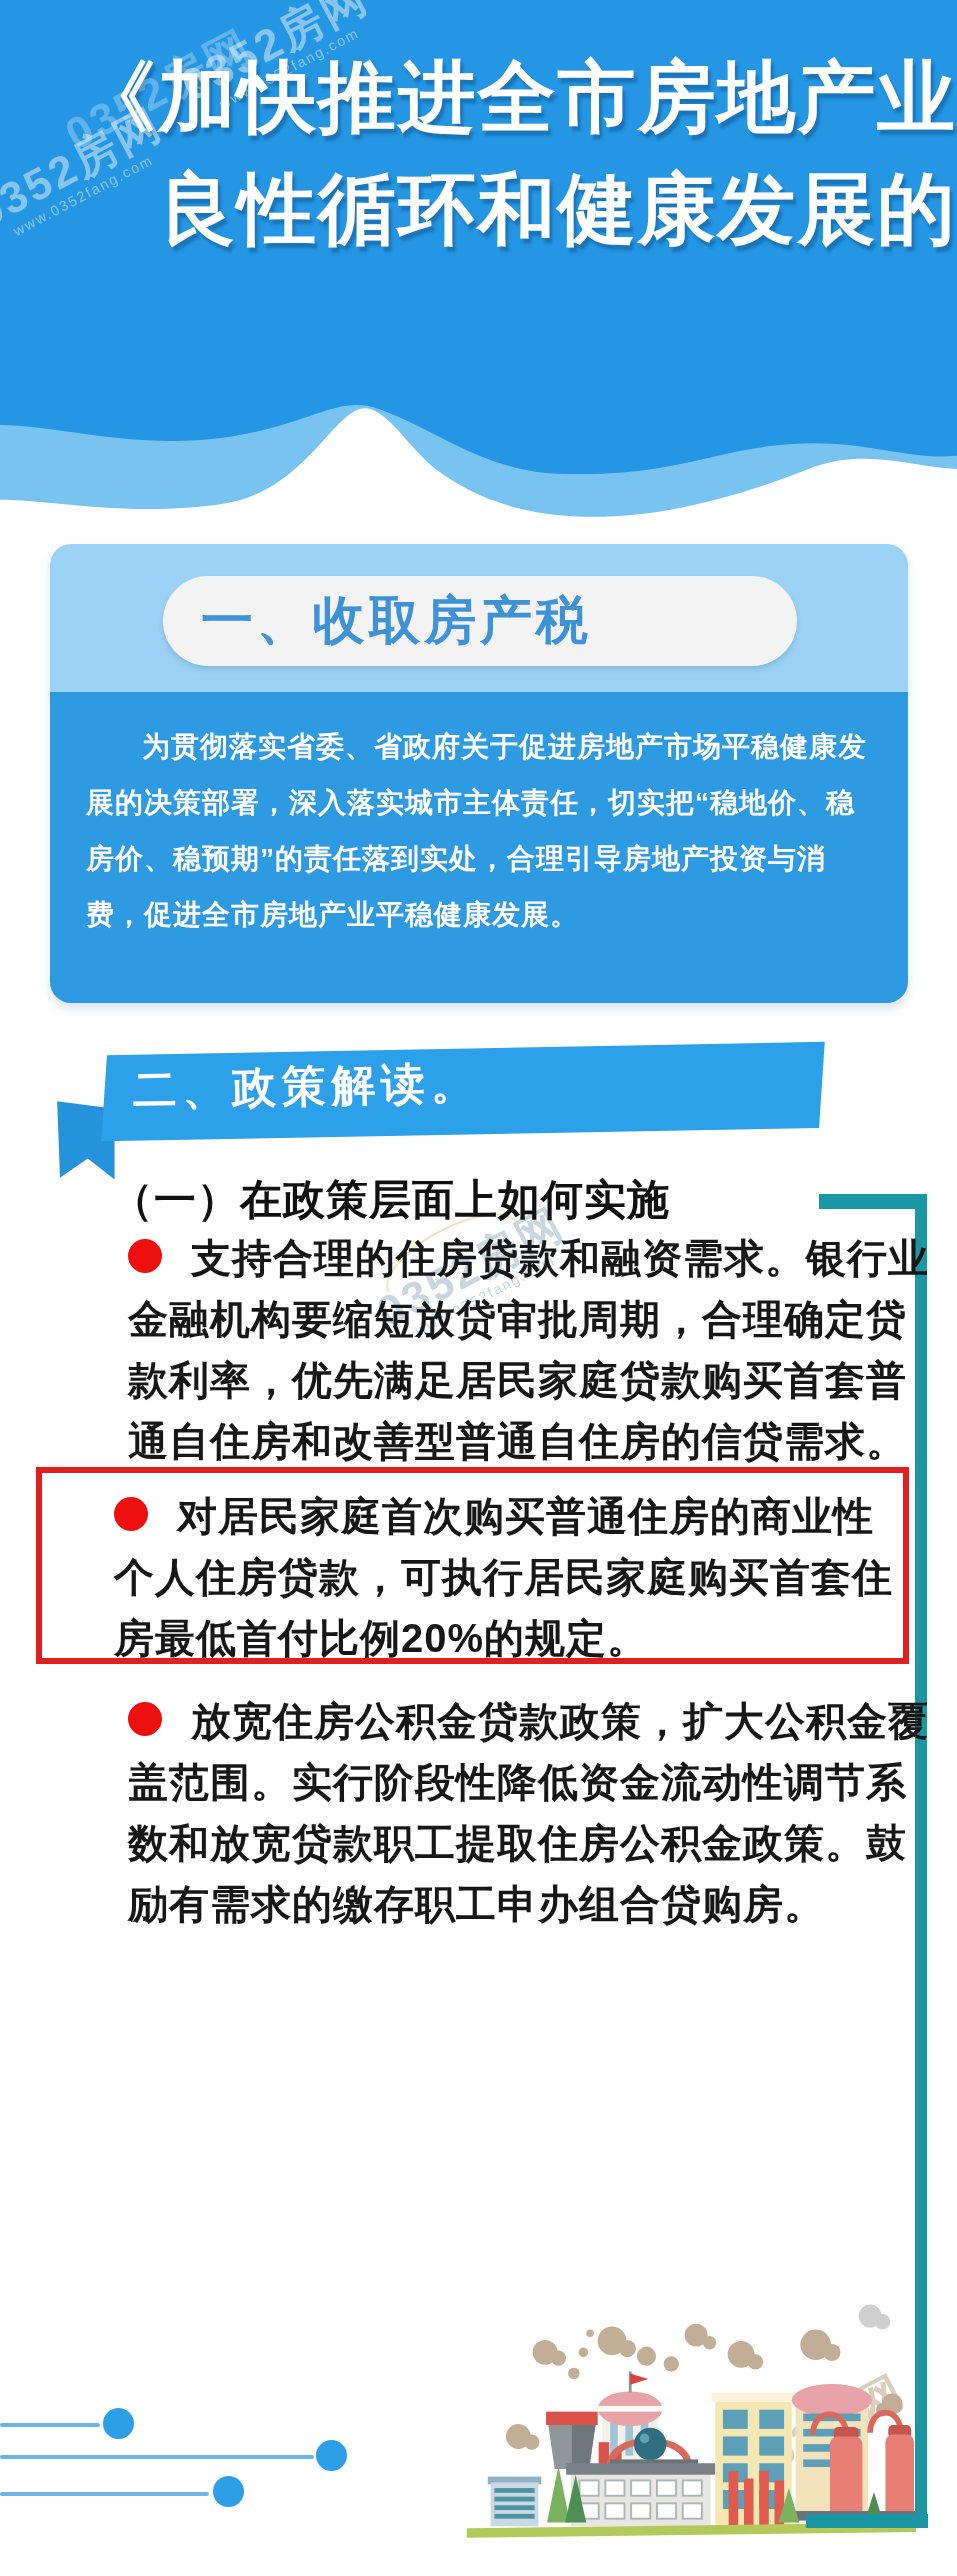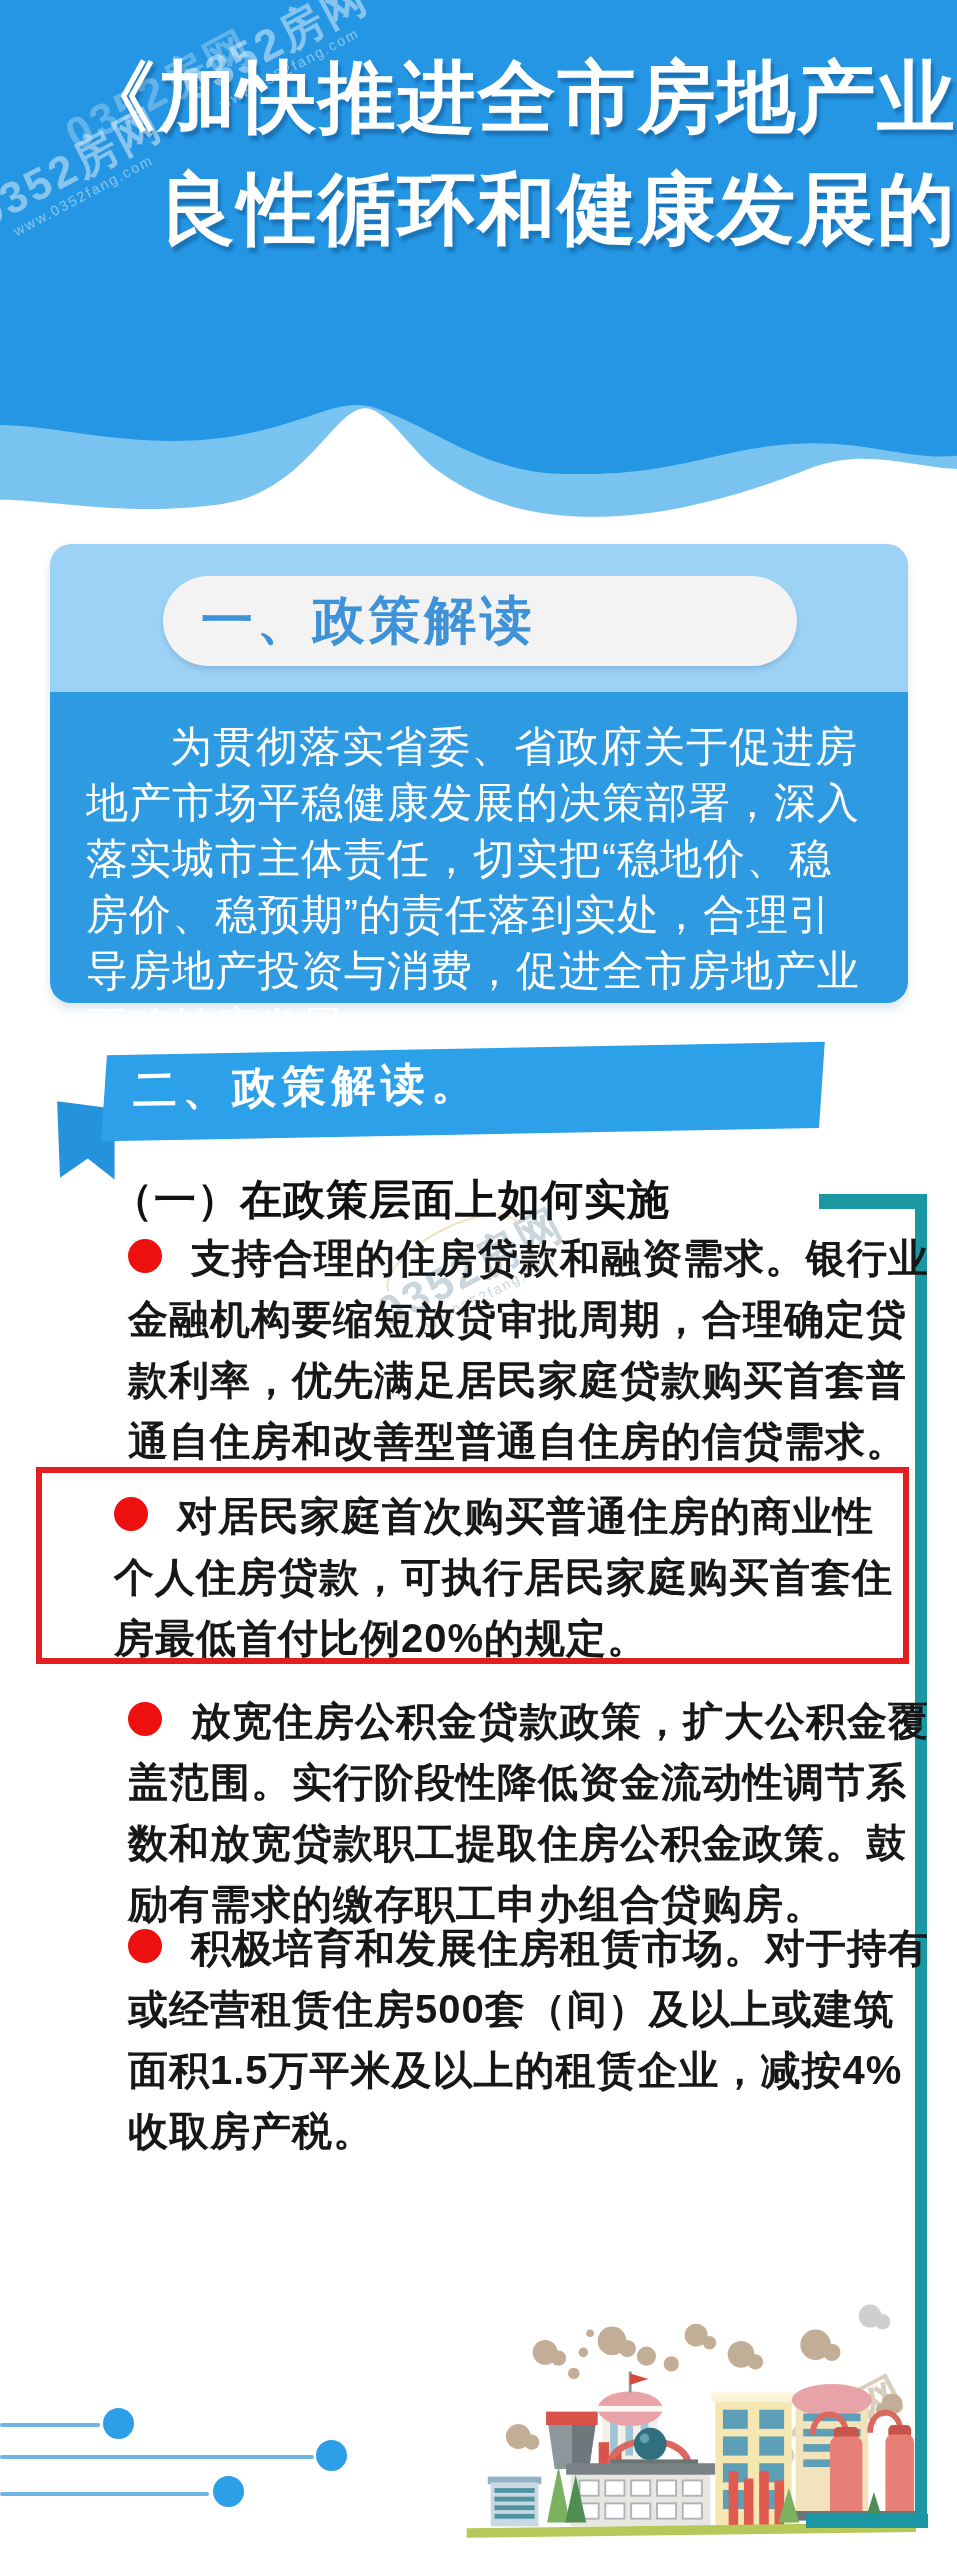--- a/index.html
+++ b/index.html
@@ -29,21 +29,21 @@
   .wm4{left:710px;top:2412px;color:#C8BCA2;opacity:.7;}
   
   .panel1{position:absolute;left:50px;top:544px;width:858px;height:459px;border-radius:21px;
     background:linear-gradient(to bottom,var(--panel-light,#9CD2F5) 0 148px,var(--panel-dark,#2E9AE1) 148px 100%);
     box-shadow:0 5.7px 9.6px rgba(120,160,190,.25);}
   .badge-pill{position:absolute;left:113px;top:32px;width:634px;height:90px;border-radius:45px;
     background:var(--badge-bg,#F3F3F3);display:flex;align-items:center;
     box-shadow:0 3.8px 5.7px rgba(70,120,160,.25);}
   .badge-pill span{padding-left:38px;font-size:52px;font-weight:bold;color:var(--badge-text,#3E92D8);letter-spacing:3.8px;}
   .panel1-body{position:absolute;left:36px;top:175px;width:787px;
-    color:#ffffff;font-size:42px;line-height:56px;font-weight:normal;text-indent:2em;letter-spacing:1px;}
+    color:#ffffff;font-size:28px;line-height:56px;font-weight:bold;text-indent:2em;letter-spacing:1px;}
   
   .banner-svg{position:absolute;left:38px;top:1039px;width:804px;height:153px;}
   .banner-label{position:absolute;left:132px;top:1061px;width:670px;
     font-size:44px;font-weight:bold;color:#ffffff;letter-spacing:5.7px;
     transform:rotate(-1.2deg);transform-origin:left top;}
   .subheading{position:absolute;left:111px;top:1172px;width:804px;
     font-size:42px;font-weight:bold;color:#111111;letter-spacing:1px;}
   
   .frame-top{position:absolute;left:819px;top:1194px;width:107px;height:15.3px;background:var(--frame-teal,#1B97A4);}
   .frame-side{position:absolute;left:915px;top:1194px;width:12.4px;height:1333px;background:var(--frame-teal,#1B97A4);}
@@ -104,21 +104,21 @@
     <span class="wm-swoosh"></span>
     <div class="wm-brand">0352房网</div>
     <div class="wm-url">www.0352fang.com</div>
   </div>
   <div class="wm wm4">
     <div class="wm-brand">0352房网</div>
   </div>
 
   <div class="panel1">
     <div class="badge-pill">
-      <span>一、政策解读</span>
+      <span>一、收取房产税</span>
     </div>
     <div class="panel1-body">为贯彻落实省委、省政府关于促进房地产市场平稳健康发展的决策部署，深入落实城市主体责任，切实把“稳地价、稳房价、稳预期”的责任落到实处，合理引导房地产投资与消费，促进全市房地产业平稳健康发展。</div>
   </div>
 
   <svg class="banner-svg" viewBox="0 0 840 160" preserveAspectRatio="none">
     <polygon points="20,65 80,73 80,147 52,125 23,145" fill="#2493DB"></polygon>
     <polygon points="72,17 822,3 816,93 66,107" fill="#2CA0E8"></polygon>
   </svg>
   <div class="banner-label">二、政策解读。</div>
 
@@ -135,23 +135,20 @@
   <div class="redbox">
     <div class="para-in">
       <span class="dot"></span><span>对居民家庭首次购买普通住房的商业性个人住房贷款，可执行居民家庭购买首套住房最低首付比例20%的规定。</span>
     </div>
   </div>
 
   <div class="para p3">
     <span class="dot"></span><span>放宽住房公积金贷款政策，扩大公积金覆盖范围。实行阶段性降低资金流动性调节系数和放宽贷款职工提取住房公积金政策。鼓励有需求的缴存职工申办组合贷购房。</span>
   </div>
 
-  <div class="para p4">
-    <span class="dot"></span><span>积极培育和发展住房租赁市场。对于持有或经营租赁住房500套（间）及以上或建筑面积1.5万平米及以上的租赁企业，减按4%收取房产税。</span>
-  </div>
 
 
   <div class="deco-line dl1"></div>
   <div class="deco-line dl2"></div>
   <div class="deco-line dl3"></div>
   <div class="deco-dot dd1"></div>
   <div class="deco-dot dd2"></div>
   <div class="deco-dot dd3"></div>
 
   <svg class="city" viewBox="0 0 480 340">

